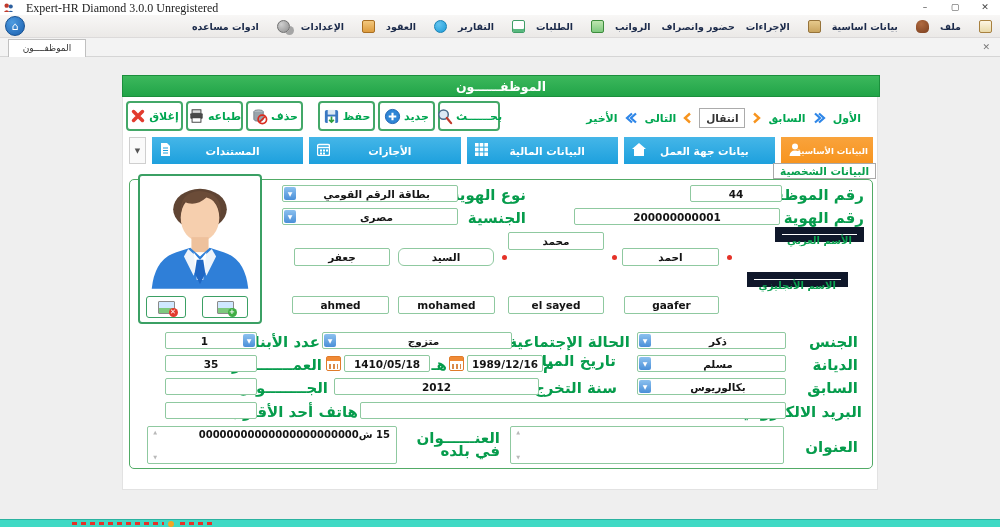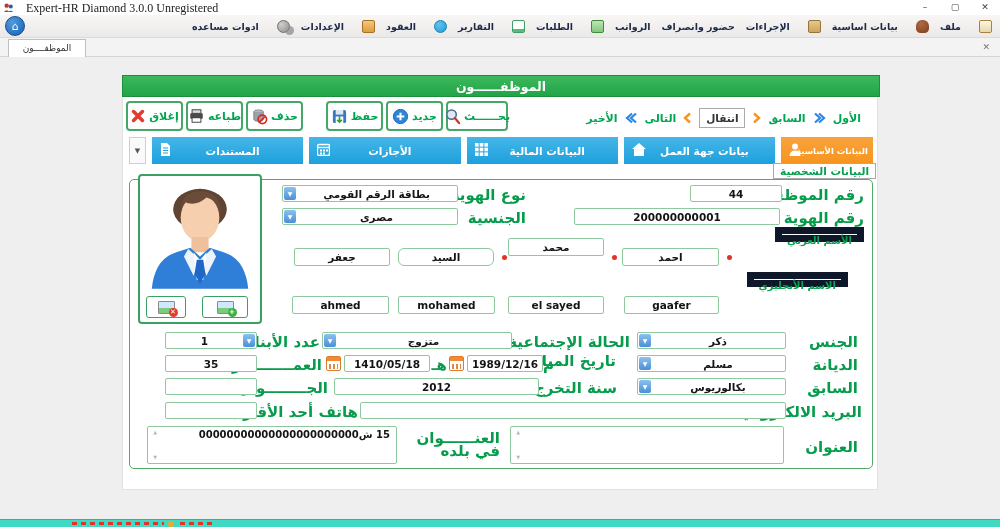--- a/index.html
+++ b/index.html
@@ -41,21 +41,21 @@
   
   #navgroup{position:absolute;right:16px;top:27px;height:30px;display:flex;direction:rtl;align-items:center;gap:7px;}
   .navlbl{font-size:11px;font-weight:bold;color:#00a651;white-space:nowrap;}
   #gotobox{width:46px;height:20px;border:1px solid #ababab;background:#fff;color:#333;
            font-size:10.5px;font-weight:bold;text-align:center;line-height:18px;}
   #actions{position:absolute;left:3px;top:25px;display:flex;gap:3px;}
   .abtn{height:30px;width:57px;background:#fff;border:2px solid #43a868;border-radius:4px;
         display:flex;align-items:center;justify-content:center;gap:3px;
         font-size:11px;font-weight:bold;color:#00a651;direction:rtl;}
   .abtn svg{flex:0 0 auto;}
-  .gapL{margin-left:20px;}
+  .gapL{margin-left:12px;}
   
   #tabrow{position:absolute;left:6px;top:61px;width:744px;height:27px;display:flex;direction:rtl;gap:6px;}
   .etab{position:relative;height:27px;color:#fff;font-weight:bold;direction:rtl;}
   .etab .etablabel{position:absolute;left:14px;right:4px;top:0;bottom:0;display:flex;align-items:center;justify-content:center;text-align:center;}
   .etab .eicon{position:absolute;left:8px;top:6px;}
   .etab-active{width:92px;background:linear-gradient(#f9a33c,#f7941e);font-size:8.5px;}
   .etab-blue{flex:1;background:linear-gradient(#45b6e8,#1da0dd);font-size:10.5px;}
   #tabddbtn{width:17px;height:27px;background:#fafafa;border:1px solid #cfcfcf;color:#555;
             font-size:7px;text-align:center;line-height:27px;}
   
@@ -347,21 +347,21 @@
       <div class="fld" style="left:444px;top:28px;width:206px;">200000000001</div>
       <div class="lbl" style="left:352px;top:29px;width:44px;">الجنسية</div>
       <div class="fld dd" style="left:152px;top:28px;width:176px;">
           <span>مصرى</span>
           <span class="dd-arrow">▼</span>
         </div>
 
       <div class="olbl" style="right:8px;top:47px;">الأسم العربي</div>
       <div class="fld nbox" style="left:492px;top:68px;width:97px;">احمد</div>
       <span class="dot" style="position:absolute;left:593px;top:75px;"></span>
-      <div class="fld nbox" style="left:378px;top:58px;width:96px;">محمد</div>
+      <div class="fld nbox" style="left:378px;top:52px;width:96px;">محمد</div>
       <span class="dot" style="position:absolute;left:478px;top:75px;"></span>
       <div class="fld nbox" style="left:268px;top:68px;width:96px;border-radius:6px;">السيد</div>
       <span class="dot" style="position:absolute;left:368px;top:75px;"></span>
       <div class="fld nbox" style="left:164px;top:68px;width:96px;">جعفر</div>
 
       <div class="olbl" style="right:24px;top:92px;">الاسم الأنجليزي</div>
       <div class="fld nbox" style="left:494px;top:116px;width:95px;direction:ltr;">gaafer</div>
       <div class="fld nbox" style="left:378px;top:116px;width:96px;direction:ltr;">el sayed</div>
       <div class="fld nbox" style="left:268px;top:116px;width:97px;direction:ltr;">mohamed</div>
       <div class="fld nbox" style="left:162px;top:116px;width:97px;direction:ltr;">ahmed</div>

